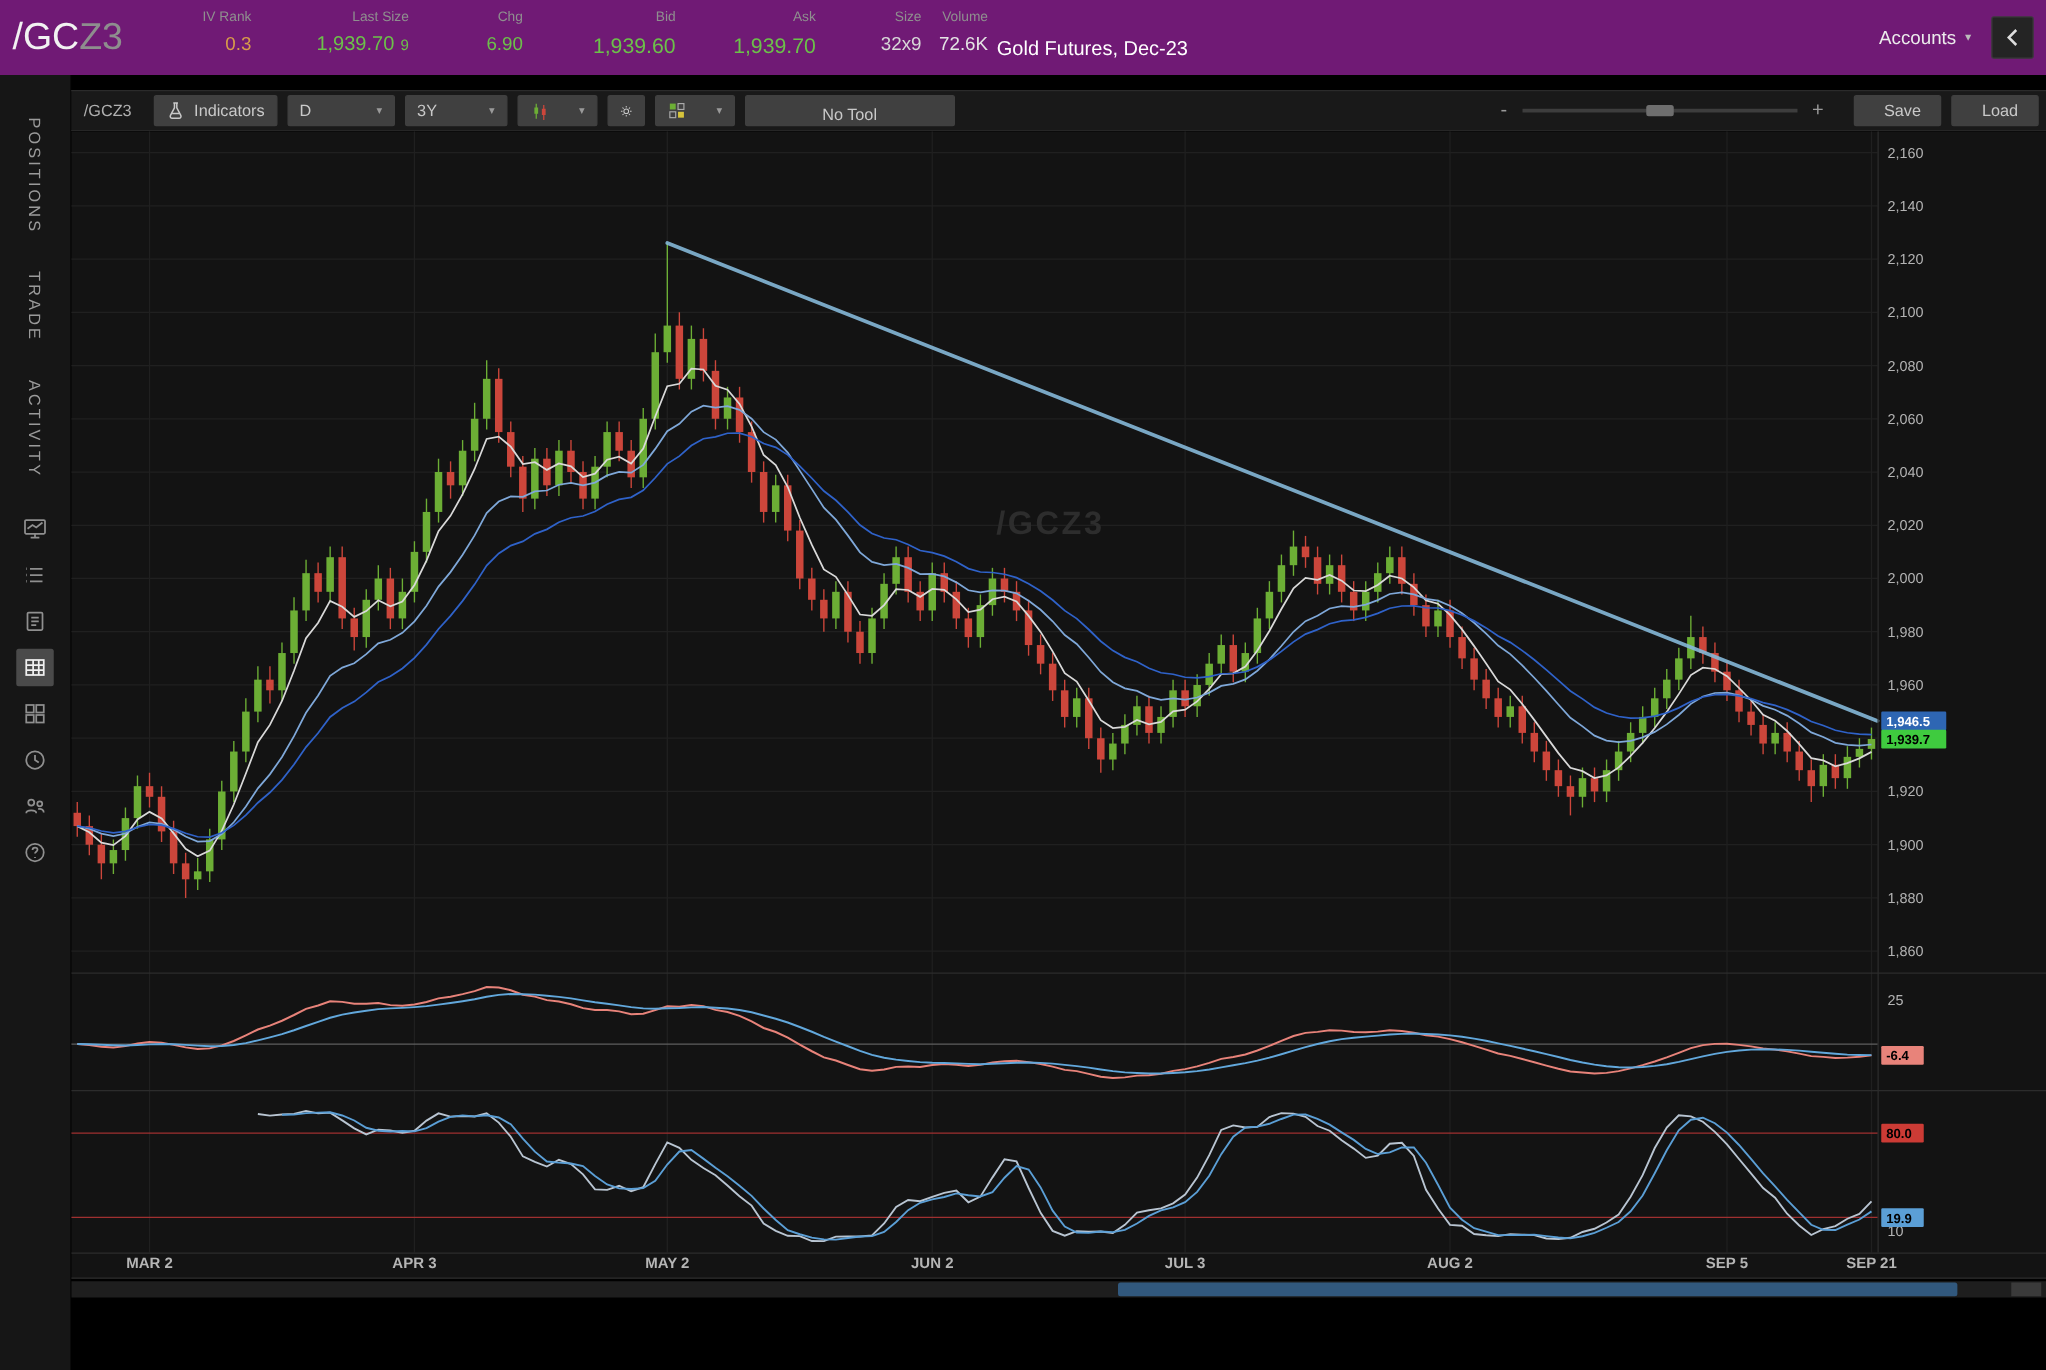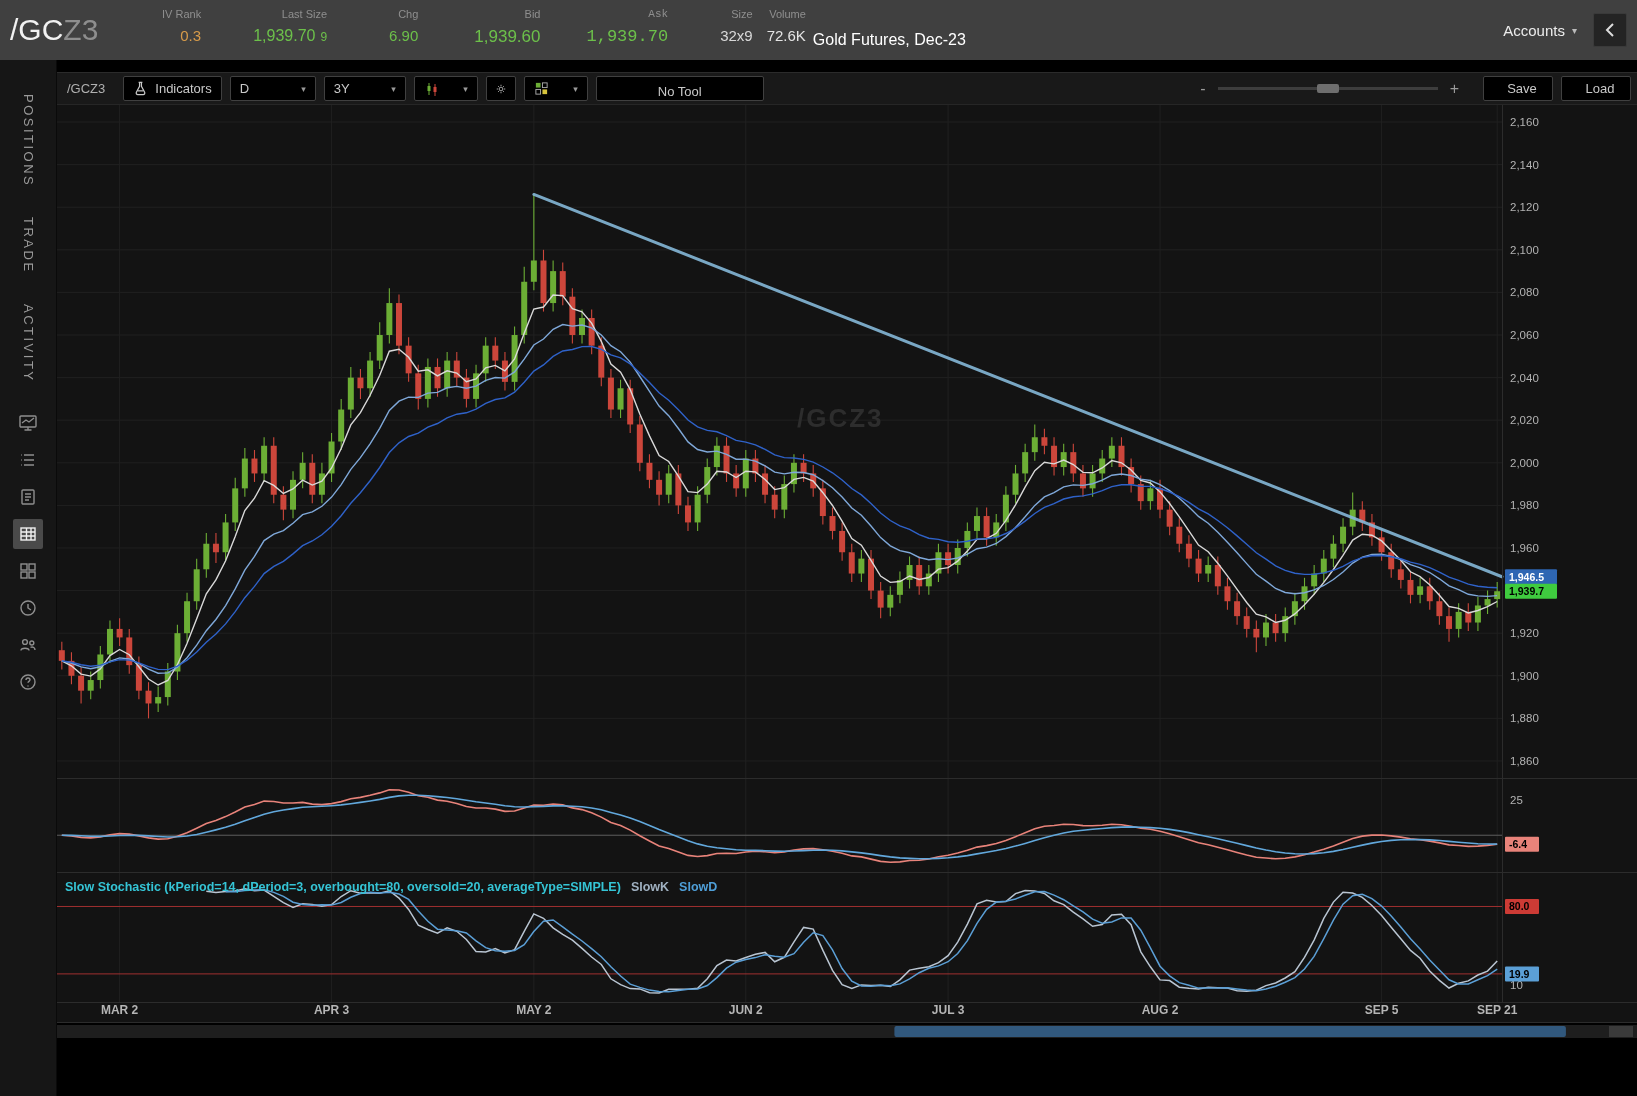--- a/index.html
+++ b/index.html
@@ -2,34 +2,34 @@
 <html><head>
 <meta charset="utf-8">
 <style>
   * { margin:0; padding:0; box-sizing:border-box; }
   html,body { background:#000; }
   body { width:1637px; height:1096px; overflow:hidden;
          font-family:"Liberation Sans","DejaVu Sans",sans-serif; color:#ccc; }
   .app { width:1637px; height:1096px; display:flex; flex-direction:column; background:#000; }
 
   
-  .topbar { height:60px; flex-shrink:0; display:flex; align-items:stretch; background:#404040; padding:0 10px; }
+  .topbar { height:60px; flex-shrink:0; display:flex; align-items:stretch; background:#701a75; padding:0 10px; }
   .sym { display:flex; align-items:center; font-size:30px; margin-right:34px; min-width:118px; }
   .sym-a { color:#f2f2f2; }
   .sym-b { color:#8e8e8e; }
   .qf { display:flex; flex-direction:column; align-items:flex-end; padding-top:8px; }
   .ql { font-size:11px; color:#8f8f8f; margin-bottom:7px; white-space:nowrap; }
   .qv { font-size:15px; color:#d8d8d8; white-space:nowrap; }
   .green { color:#6cc04a; }
   .amber { color:#d79b4a; }
   .qf-iv { margin-right:52px; }
   .qf-last { margin-right:62px;text-align:center; }
   .qf-chg { margin-right:56px; }
   .qf-bid { margin-right:46px; }
-  .qf-ask { margin-right:52px;font-family:Liberation Mono, monospace; }
+  .qf-ask { margin-right:52px; }
   .qf-size { margin-right:14px;text-align:right; }
   .qf-vol { margin-right:3px; }
   .qv-big { font-size:17px; }
   .qv-last { font-size:16px; }
   .lastqty { font-size:12px; margin-left:5px; }
   .qv-vol { font-size:15px; color:#e4e4e4; }
   .desc { display:flex; align-items:flex-end; padding-bottom:11px; font-size:16px; color:#fff; margin-left:4px; white-space:nowrap; }
   .tb-spacer { flex:1; }
   .accounts { display:flex; align-items:center; gap:7px; color:#ececec; font-size:15px; cursor:default; margin-right:16px; }
   .acc-caret { color:#bbb; font-size:10px; }
@@ -49,21 +49,21 @@
              color:#8f8f8f; background:transparent; border:none; }
   .rail-ic.active { background:#4a4a4a; color:#f0f0f0; border-radius:2px; }
   .rail-ic svg { display:block; }
 
   
   .main { flex:1; min-width:0; display:flex; flex-direction:column; background:#000; }
   .toolbar { height:33px; margin-top:12px; flex-shrink:0; background:#191919;
              border-top:1px solid #2b2b2b; border-bottom:1px solid #262626;
              display:flex; align-items:center; gap:8px; padding:0 6px; }
   .tb-symbol { color:#b0b0b0; font-size:13px; margin:0 10px 0 4px; }
-  .tb-btn { height:25px; background:#000000; border:1px solid #404040; border-radius:2px;
+  .tb-btn { height:25px; background:#404040; border:1px solid #404040; border-radius:2px;
             color:#c9c9c9; font-size:13px; display:inline-flex; align-items:center; gap:7px;
             padding:0 9px; font-family:inherit; }
   .dd-caret { color:#9a9a9a; font-size:9px; margin-left:auto; }
   .w-d { width:86px; } .w-3y { width:82px; } .w-style { width:64px; } .w-grid { width:64px; }
   .w-tool { width:168px;flex-direction:column; } .w-save { width:70px; justify-content:center;padding-left:17px; } 
   .icon-only { width:30px; justify-content:center; }
   .zoom { margin-left:auto; display:flex; align-items:center; gap:12px; margin-right:16px; }
   .zoom-sign { color:#9a9a9a; font-size:16px; }
   .zoom-track { width:220px; height:3px; background:#3d3d3d; position:relative; }
   .zoom-thumb { position:absolute; left:45%; top:-3px; width:22px; height:9px; background:#6e6e6e; border-radius:2px; }
@@ -649,19 +649,16 @@
               <text x="1324.5833333333333" y="909" fill="#b5b5b5" font-size="12" font-weight="bold" text-anchor="middle">SEP 5</text>
               <text x="1440.1833333333332" y="909" fill="#b5b5b5" font-size="12" font-weight="bold" text-anchor="middle">SEP 21</text>
             </g>
             <rect x="0" y="920" width="1580" height="13" fill="#1e1e1e"></rect>
             <rect x="837.4000000000001" y="921" width="671.4999999999999" height="11" fill="#31587d" rx="2"></rect>
             <rect x="1552" y="921" width="24" height="11" fill="#3a3a3a"></rect>
           </svg>
 
 
 
-        <div class="pane-label stoch-pos">
-          <span>Slow Stochastic (kPeriod=14, dPeriod=3, overbought=80, oversold=20, averageType=SIMPLE)</span><span class="lg lg-k">SlowK</span><span class="lg lg-d">SlowD</span>
-        </div>
       </div>
     </main>
   </div>
 </div>
 
 </body></html>

